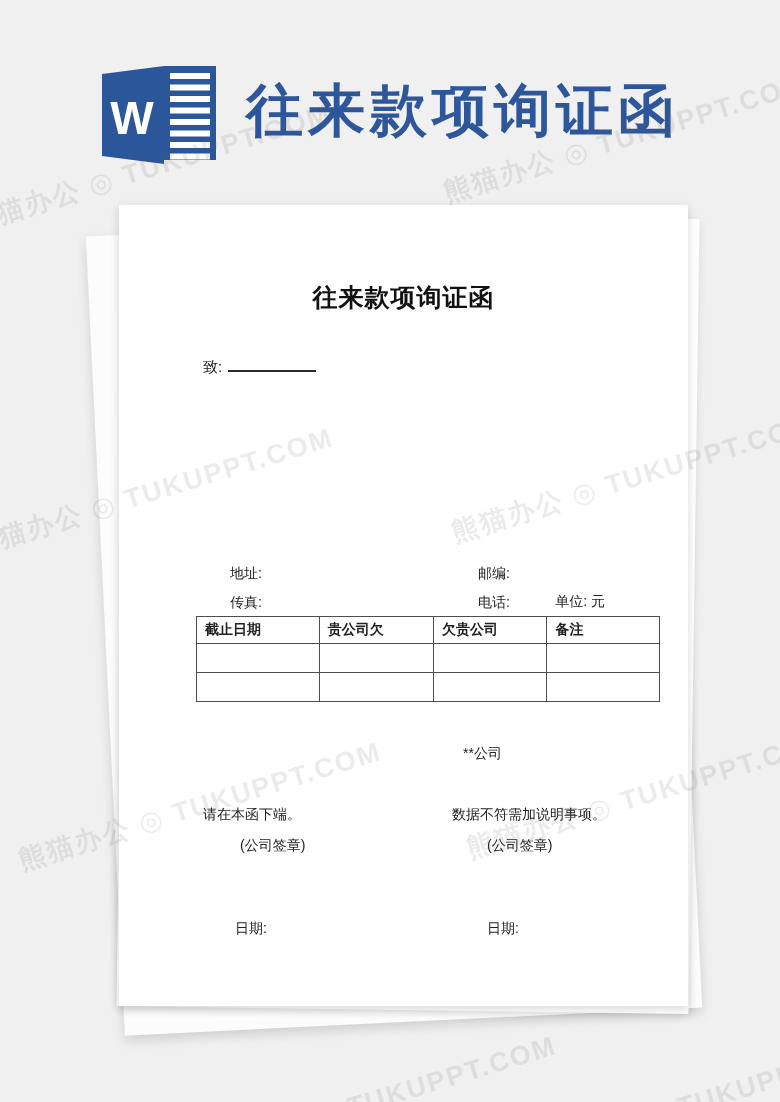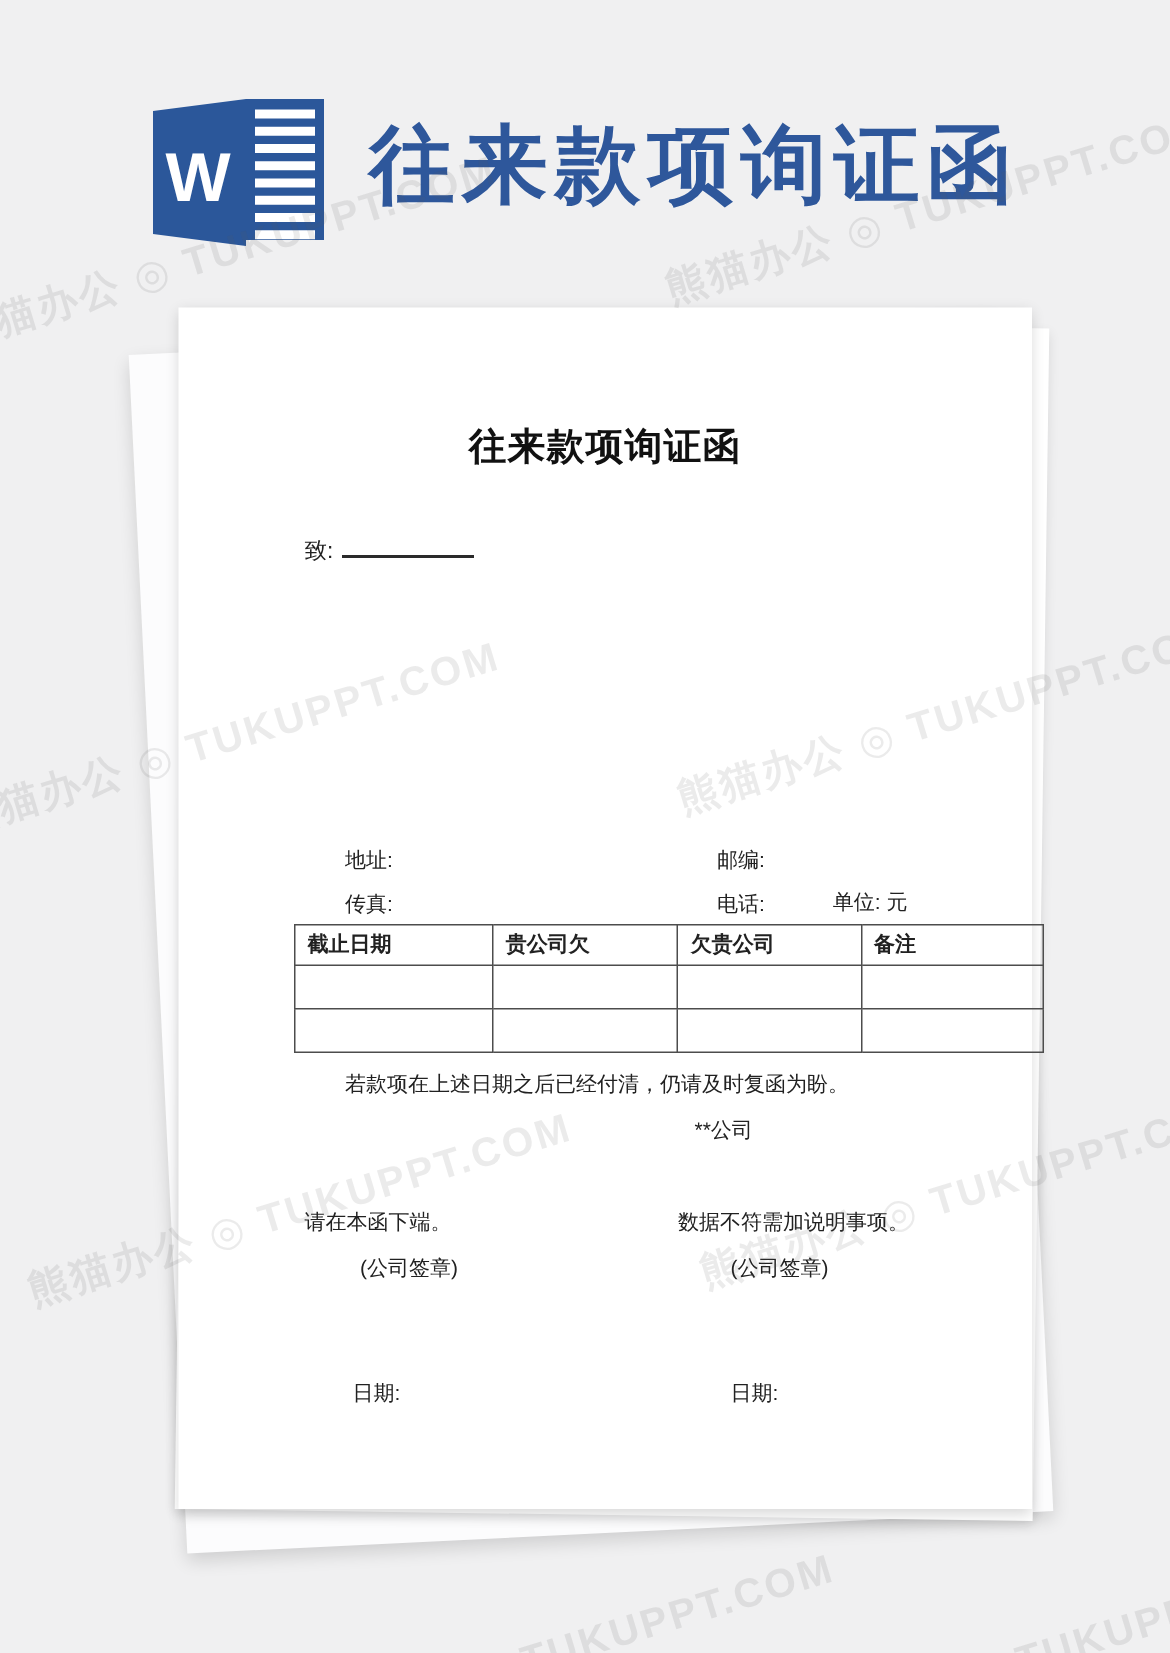--- a/index.html
+++ b/index.html
@@ -62,21 +62,21 @@
     text-indent:52px; color:#1f1f1f;
   }
   .contact-item { position:absolute; font-size:14px;margin-top:28px; }
   .c-addr  { left:111px; top:332px; }
   .c-post  { left:359px; top:332px;text-align:center; }
   .c-fax   { left:111px; top:361px; }
   .c-phone { left:359px; top:361px; }
   .unit-line { position:absolute; top:388px; right:83px; font-size:14px; }
 
   .data-table {
-    position:absolute; top:411px; left:77px; width:500px;
+    position:absolute; top:411px; left:77px; width:464px;
     border-collapse:collapse; table-layout:fixed;
   }
   .data-table th, .data-table td {
     border:1px solid #4d4d4d; font-size:14px; font-weight:600;
     text-align:left; padding:0 0 0 8px;
   }
   .data-table th { height:27px; }
   .data-table td { height:29px; }
 
   .note-line { position:absolute; top:509px; left:111px; font-size:14px; }
@@ -159,21 +159,20 @@
         </tr>
         <tr>
           <td></td>
           <td></td>
           <td></td>
           <td></td>
         </tr>
       </tbody>
     </table>
 
-    <div class="note-line">若款项在上述日期之后已经付清，仍请及时复函为盼。</div>
     <div class="company-line">**公司</div>
 
     <div class="sig-col sig-left">
       <div class="sig-title">请在本函下端。</div>
       <div class="sig-seal">(公司签章)</div>
       <div class="sig-date">日期:</div>
     </div>
 
     <div class="sig-col sig-right">
       <div class="sig-title">数据不符需加说明事项。</div>

